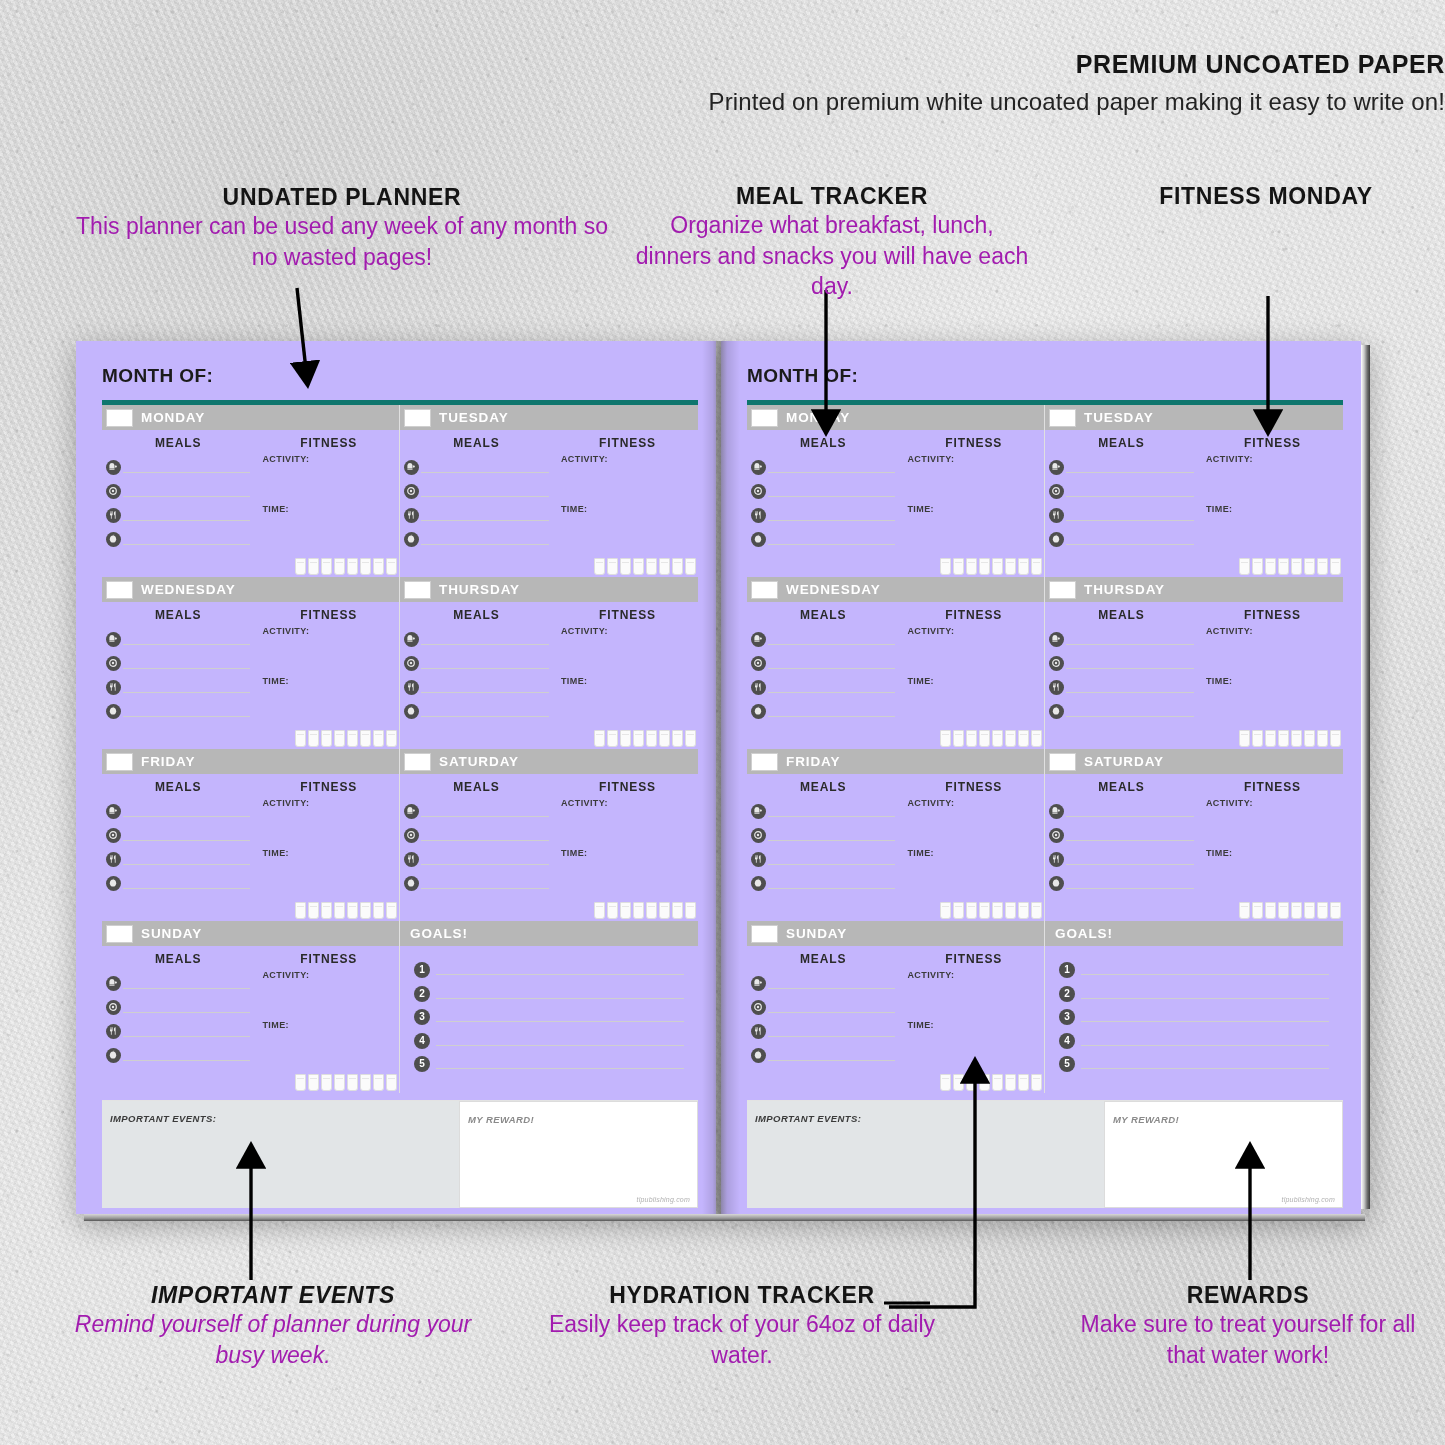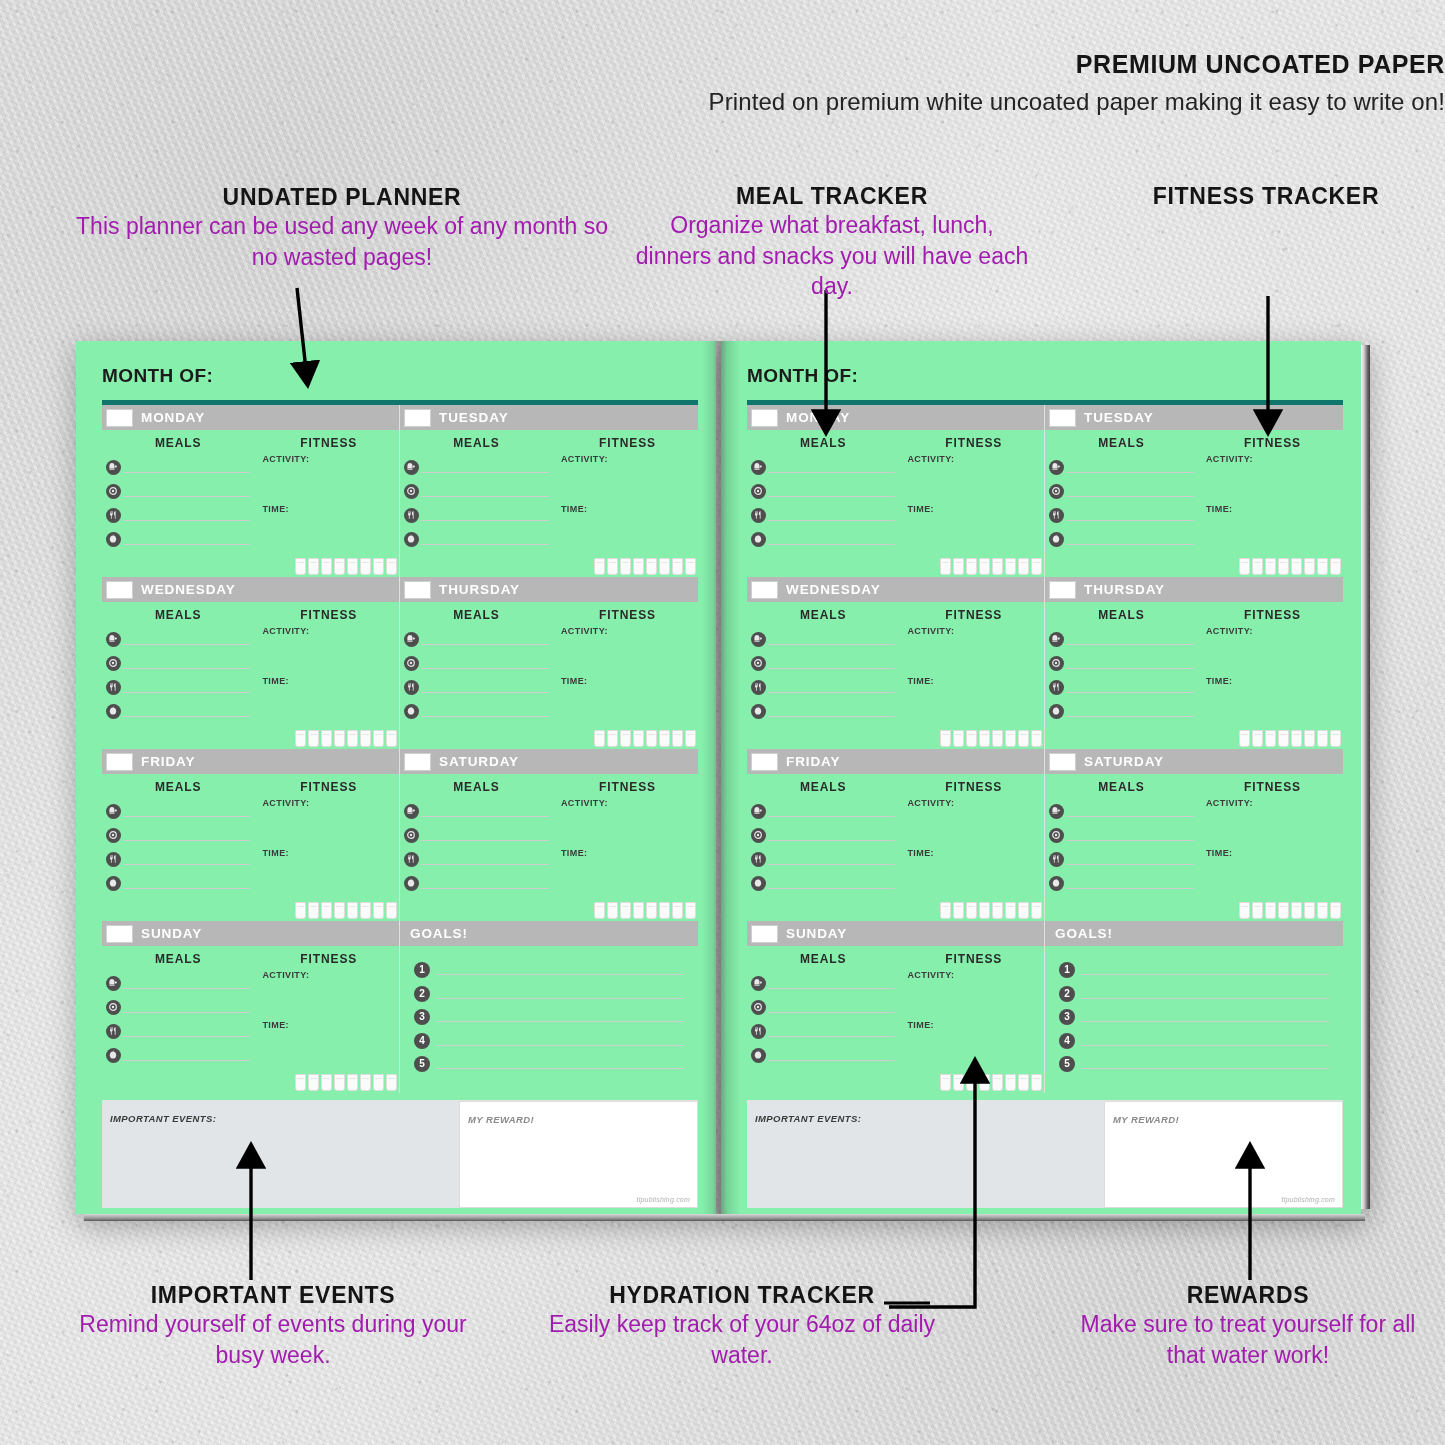--- a/index.html
+++ b/index.html
@@ -65,21 +65,21 @@
     font-size: 23px; font-weight: bold; letter-spacing: .7px; color: #141414;
     white-space: nowrap;
   }
   .callout .c-body {
     font-size: 23px; color: #a21caf; line-height: 1.33; 
   }
 
   #callout-undated  { left: 62px;   top: 184px;  width: 560px; }
   #callout-meal     { left: 632px;  top: 183px;  width: 400px; }
   #callout-fitness  { left: 1096px; top: 183px;  width: 340px; }
-  #callout-events   { left: 58px;   top: 1282px; width: 430px; }
+  #callout-events   { left: 58px;   top: 1282px; width: 430px; font-style: italic; }
   #callout-hydration{ left: 546px;  top: 1282px; width: 392px; }
   #callout-rewards  { left: 1074px; top: 1282px; width: 348px; }
 
   
   .arrow-layer { position: absolute; inset: 0; z-index: 5; pointer-events: none; }
 
   
   #book {
     position: absolute;
     left: 76px; top: 341px;
@@ -89,21 +89,21 @@
   }
   #book .page-edge-right {
     position: absolute; right: -9px; top: 4px; width: 9px; height: 864px;
     background: linear-gradient(90deg, #ffffff 0%, #c9c9c9 35%, #6f6f6f 70%, #3d3d3d 100%);
   }
   #book .page-edge-bottom {
     position: absolute; left: 8px; bottom: -7px; width: 1281px; height: 7px;
     background: linear-gradient(180deg, #d8d8d8 0%, #9a9a9a 60%, #565656 100%);
   }
   .page {
-    position: absolute; top: 0; height: 873px; background: #86efac; overflow: hidden;
+    position: absolute; top: 0; height: 873px; background: #c4b5fd; overflow: hidden;
   }
   #page-left  { left: 0;   width: 640px; }
   #page-right { left: 645px; width: 640px; }
   .spine-shadow {
     position: absolute; left: 626px; top: 0; width: 38px; height: 873px; z-index: 4;
     background: linear-gradient(90deg,
       rgba(0,0,0,0) 0%, rgba(0,0,0,.10) 28%, rgba(90,90,90,.55) 48%,
       rgba(0,0,0,.12) 66%, rgba(0,0,0,0) 100%);
     pointer-events: none;
   }
@@ -217,26 +217,26 @@
   <div class="c-title">UNDATED PLANNER</div>
   <div class="c-body">This planner can be used any week of any month so no wasted pages!</div>
 </div>
 
 <div class="callout" id="callout-meal">
   <div class="c-title">MEAL TRACKER</div>
   <div class="c-body">Organize what breakfast, lunch, dinners and snacks you will have each day.</div>
 </div>
 
 <div class="callout" id="callout-fitness">
-  <div class="c-title">FITNESS TRACKER</div>
+  <div class="c-title">FITNESS MONDAY</div>
 </div>
 
 <div class="callout" id="callout-events">
   <div class="c-title">IMPORTANT EVENTS</div>
-  <div class="c-body">Remind yourself of events during your busy week.</div>
+  <div class="c-body">Remind yourself of planner during your busy week.</div>
 </div>
 
 <div class="callout" id="callout-hydration">
   <div class="c-title">HYDRATION TRACKER</div>
   <div class="c-body">Easily keep track of your 64oz of daily water.</div>
 </div>
 
 <div class="callout" id="callout-rewards">
   <div class="c-title">REWARDS</div>
   <div class="c-body">Make sure to treat yourself for all that water work!</div>

